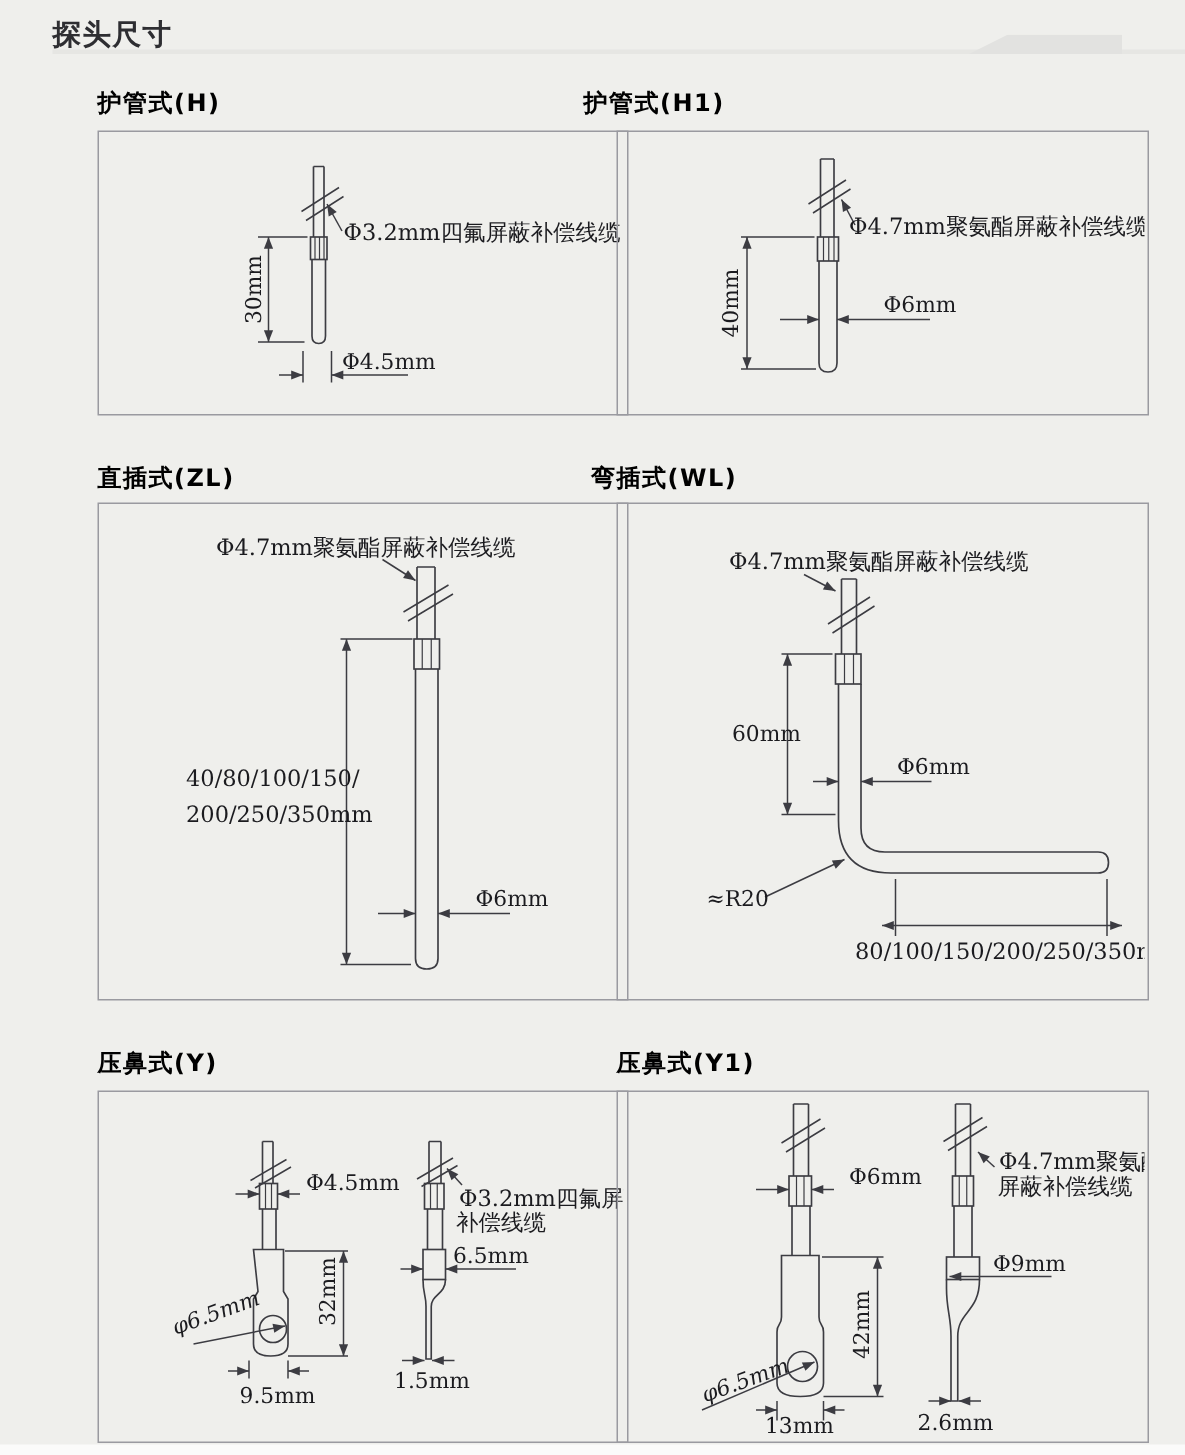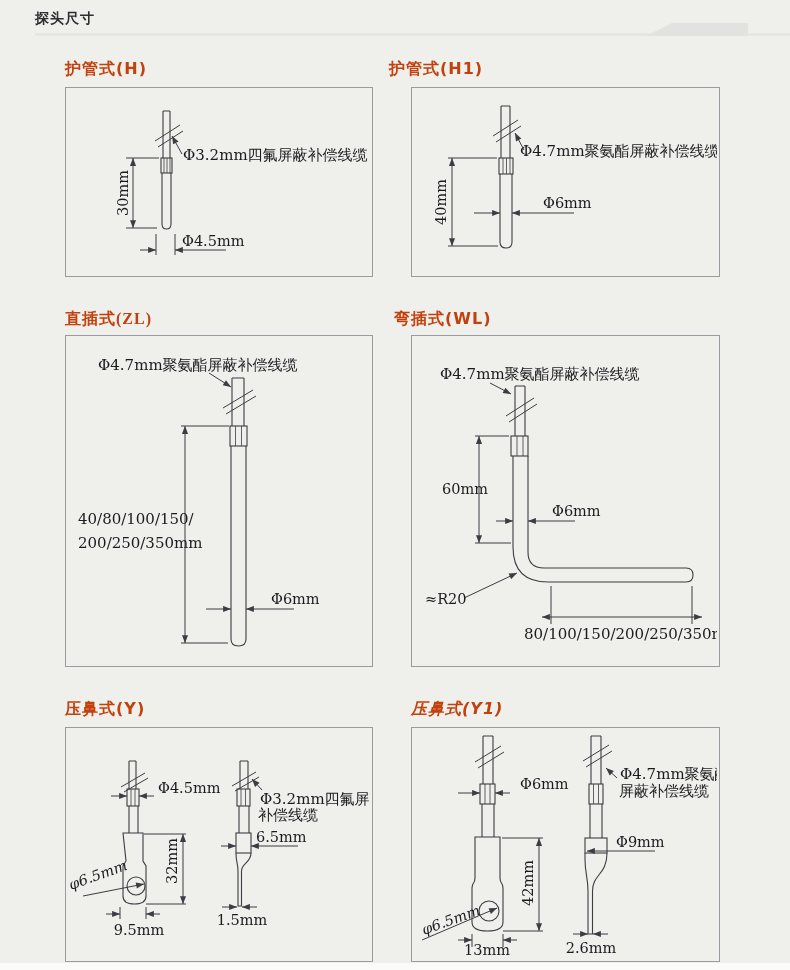--- a/index.html
+++ b/index.html
@@ -1,26 +1,26 @@
 <!DOCTYPE html>
 <html><head>
 <meta charset="utf-8">
 <style>
   html,body{margin:0;padding:0;}
   body{width:790px;height:970px;position:relative;background:#efefec;
        font-family:"DejaVu Sans","Liberation Sans",sans-serif;overflow:hidden;}
   .page{position:absolute;inset:0;}
-  .header-title{position:absolute;left:35px;top:10px;font-size:14px;font-weight:bold;
+  .header-title{position:absolute;left:35px;top:10px;font-size:19px;font-weight:bold;
        color:#2e2e32;letter-spacing:1px;}
   .header-rule{position:absolute;left:35px;top:33px;width:755px;height:3px;background:#e6e6e3;}
   .header-ribbon{position:absolute;left:646px;top:23px;width:102px;height:13px;background:#e2e2e0;
        clip-path:polygon(26px 0,100% 0,100% 100%,0 100%);}
-  .panel-title{position:absolute;font-size:16px;font-weight:bold;color:#c2410c;
+  .panel-title{position:absolute;font-size:16px;font-weight:bold;color:#000000;
        font-family:"DejaVu Sans","Liberation Sans",sans-serif;letter-spacing:1px;}
-  .box{position:absolute;border:1px solid #9a9aa0;}
+  .box{position:absolute;border:1px solid #9a9aa0;padding-left:46px;}
   .box svg{display:block;}
   .ol{stroke:#3c3c42;stroke-width:1.1;fill:none;}
   .hl{stroke:#3c3c42;stroke-width:.8;fill:none;}
   .dl{stroke:#3c3c42;stroke-width:1;fill:none;}
   svg text{font-family:"DejaVu Serif","Liberation Serif",serif;font-size:14px;fill:#1b1b1f;}
   svg text.lbl{font-size:15px;}
   svg text.num{font-size:14.5px;}
   svg text.holelbl{font-size:14.5px;font-style:italic;}
   .bottom-strip{position:absolute;left:0;top:963px;width:790px;height:7px;background:#fbfbfa;}
 </style>
@@ -78,21 +78,21 @@
         <path class="dl" d="M36,70 H85 M36,158 H86"></path>
         <line class="dl" x1="40" y1="70" x2="40" y2="158" marker-start="url(#ar)" marker-end="url(#ar)"></line>
         <text class="num" x="34" y="114" text-anchor="middle" transform="rotate(-90 34 114)">40mm</text>
         <line class="dl" x1="62" y1="125" x2="88" y2="125" marker-end="url(#ar)"></line>
         <line class="dl" x1="100" y1="125" x2="162" y2="125" marker-start="url(#ar)"></line>
         <text class="num" x="131" y="120">Φ6mm</text>
       </g>
     </svg>
   </div>
 
-  <div class="panel-title" style="left:65px;top:309px;font-family:Liberation Serif, serif;">直插式(ZL)</div>
+  <div class="panel-title" style="left:65px;top:309px;">直插式(ZL)</div>
   <div class="box" style="left:65px;top:335px;width:306px;height:330px;">
     <svg width="304" height="328" viewBox="0 0 304 328">
       <g>
         <path class="ol" d="M166,42 H178 M166,42 V90 M178,42 V90"></path>
         <path class="dl" d="M157,72 L187,54 M160,78 L190,60"></path>
         <rect class="ol" x="164" y="90" width="17" height="20"></rect>
         <path class="hl" d="M169.5,90 V110 M175.5,90 V110"></path>
         <path class="ol" d="M165,110 V303 Q165,310 172.5,310 Q180,310 180,303 V110"></path>
       </g>
       <g>
@@ -179,21 +179,21 @@
         <line class="dl" x1="155" y1="118" x2="170" y2="118" marker-end="url(#ar)"></line>
         <line class="dl" x1="185" y1="118" x2="232" y2="118" marker-start="url(#ar)"></line>
         <text class="num" x="190" y="114">6.5mm</text>
         <line class="dl" x1="156" y1="179" x2="171" y2="179" marker-end="url(#ar)"></line>
         <line class="dl" x1="176" y1="179" x2="191" y2="179" marker-start="url(#ar)"></line>
         <text class="num" x="176" y="197" text-anchor="middle">1.5mm</text>
       </g>
     </svg>
   </div>
 
-  <div class="panel-title" style="left:411px;top:699px;font-style:italic;">压鼻式(Y1)</div>
+  <div class="panel-title" style="left:411px;top:699px;">压鼻式(Y1)</div>
   <div class="box" style="left:411px;top:727px;width:307px;height:233px;">
     <svg width="305" height="231" viewBox="0 0 305 231">
       <g>
         <path class="ol" d="M71,8 H81 M71,8 V56 M81,8 V56"></path>
         <path class="dl" d="M63,34 L89,18 M66,40 L92,24"></path>
         <rect class="ol" x="68" y="56" width="15" height="20"></rect>
         <path class="hl" d="M73,56 V76 M78,56 V76"></path>
         <path class="ol" d="M70,76 V109 M82,76 V109"></path>
         <path class="ol" d="M63,109 H88 V150 C88,156 91,154 91,160 V194 Q91,203 75.5,203 Q60,203 60,194 V160 C60,154 63,156 63,150 V109 Z"></path>
         <circle class="ol" cx="77" cy="183" r="10"></circle>

